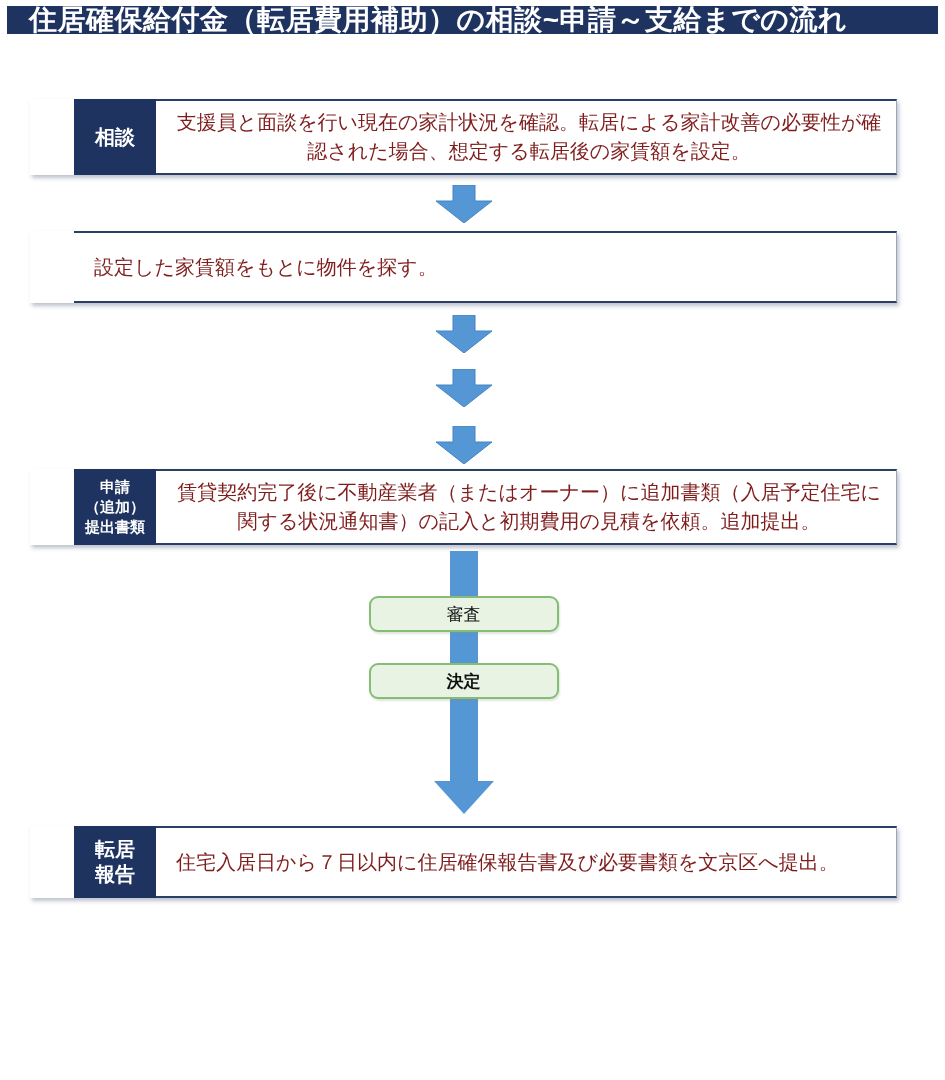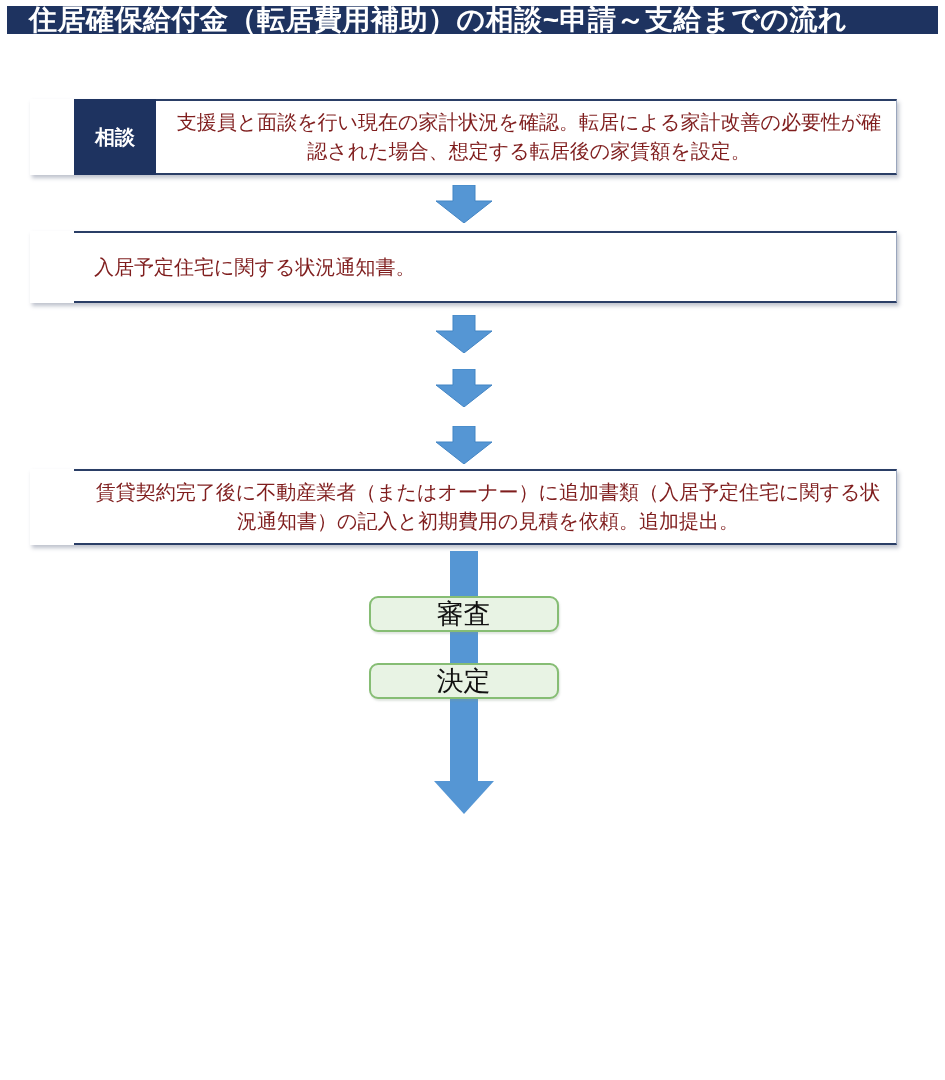--- a/index.html
+++ b/index.html
@@ -111,25 +111,25 @@
     position: relative;
     z-index: 1;
     width: 190px;
     height: 36px;
     background: #e8f3e4;
     border: 2px solid #86bd74;
     border-radius: 9px;
     display: flex;
     align-items: center;
     justify-content: center;
-    font-size: 27px;
+    font-size: 17px;
     color: #111111;
     box-shadow: 1px 2px 2px rgba(130, 150, 130, 0.25);
   }
-  .pill + .pill { margin-top: 31px; }
+  .pill + .pill { margin-top: 31px; font-weight: bold; }
   .mid .arrowhead {
     position: absolute;
     left: 50%;
     transform: translateX(-50%);
     top: 948px; 
   }
   .mid .arrowhead {
     top: 230px;
     width: 0;
     height: 0;
@@ -154,21 +154,21 @@
       <div class="step-body">支援員と面談を行い現在の家計状況を確認。転居による家計改善の必要性が確認された場合、想定する転居後の家賃額を設定。</div>
     </section>
 
     <div class="arrow a1">
       <svg width="56" height="38" viewBox="0 0 56 38" aria-hidden="true">
         <path d="M17 0 H39 V16 H56 L28 38 L0 16 H17 Z" fill="#5596d4" stroke="#4385c4" stroke-width="1"></path>
       </svg>
     </div>
 
     <section class="row">
-      <div class="step-body">入居予定住宅に関する状況通知書。</div>
+      <div class="step-body">設定した家賃額をもとに物件を探す。</div>
     </section>
 
     <div class="arrow a2">
       <svg width="56" height="38" viewBox="0 0 56 38" aria-hidden="true">
         <path d="M17 0 H39 V16 H56 L28 38 L0 16 H17 Z" fill="#5596d4" stroke="#4385c4" stroke-width="1"></path>
       </svg>
     </div>
 
 
     <div class="arrow a3">
@@ -178,27 +178,35 @@
     </div>
 
 
     <div class="arrow a4">
       <svg width="56" height="38" viewBox="0 0 56 38" aria-hidden="true">
         <path d="M17 0 H39 V16 H56 L28 38 L0 16 H17 Z" fill="#5596d4" stroke="#4385c4" stroke-width="1"></path>
       </svg>
     </div>
 
     <section class="row">
+      <div class="step-label small">申請
+（追加）
+提出書類</div>
       <div class="step-body">賃貸契約完了後に不動産業者（またはオーナー）に追加書類（入居予定住宅に関する状況通知書）の記入と初期費用の見積を依頼。追加提出。</div>
     </section>
 
     <section class="mid">
       <div class="stem"></div>
       <div class="pills">
         <div class="pill">審査</div>
         <div class="pill">決定</div>
       </div>
       <div class="arrowhead"></div>
     </section>
 
+    <section class="row">
+      <div class="step-label">転居
+報告</div>
+      <div class="step-body">住宅入居日から７日以内に住居確保報告書及び必要書類を文京区へ提出。</div>
+    </section>
 
   </main>
 </div>
 
 </body></html>

